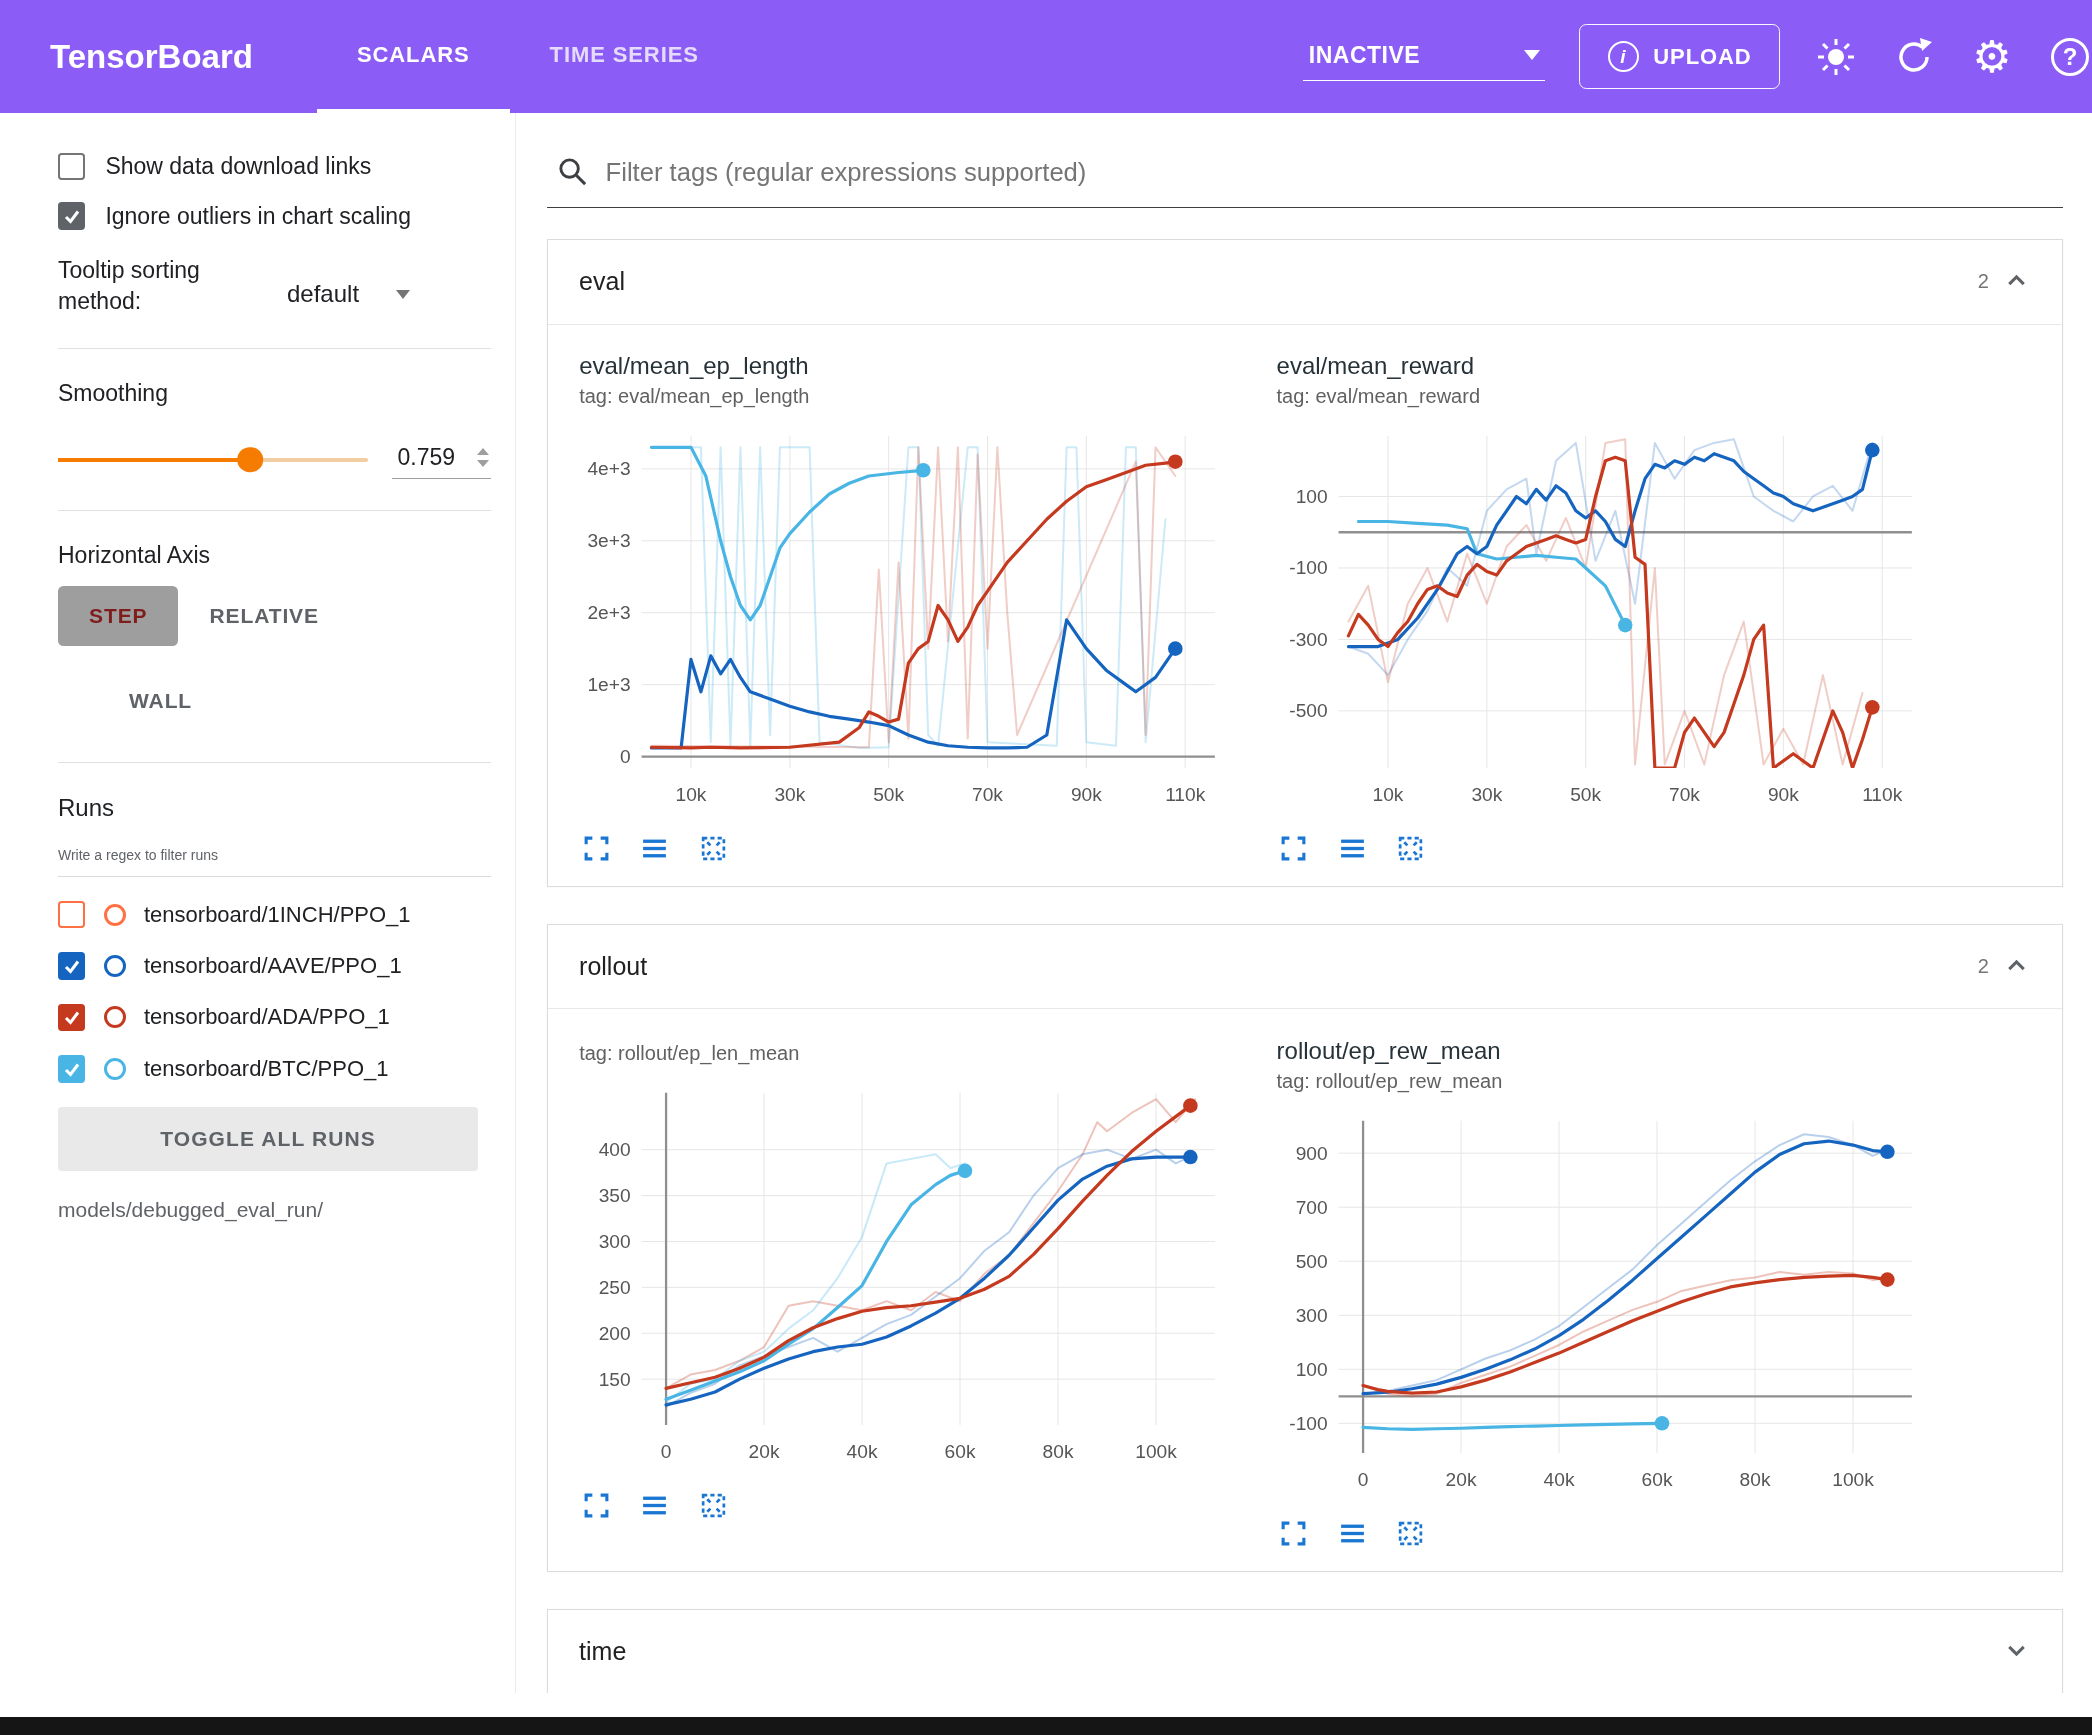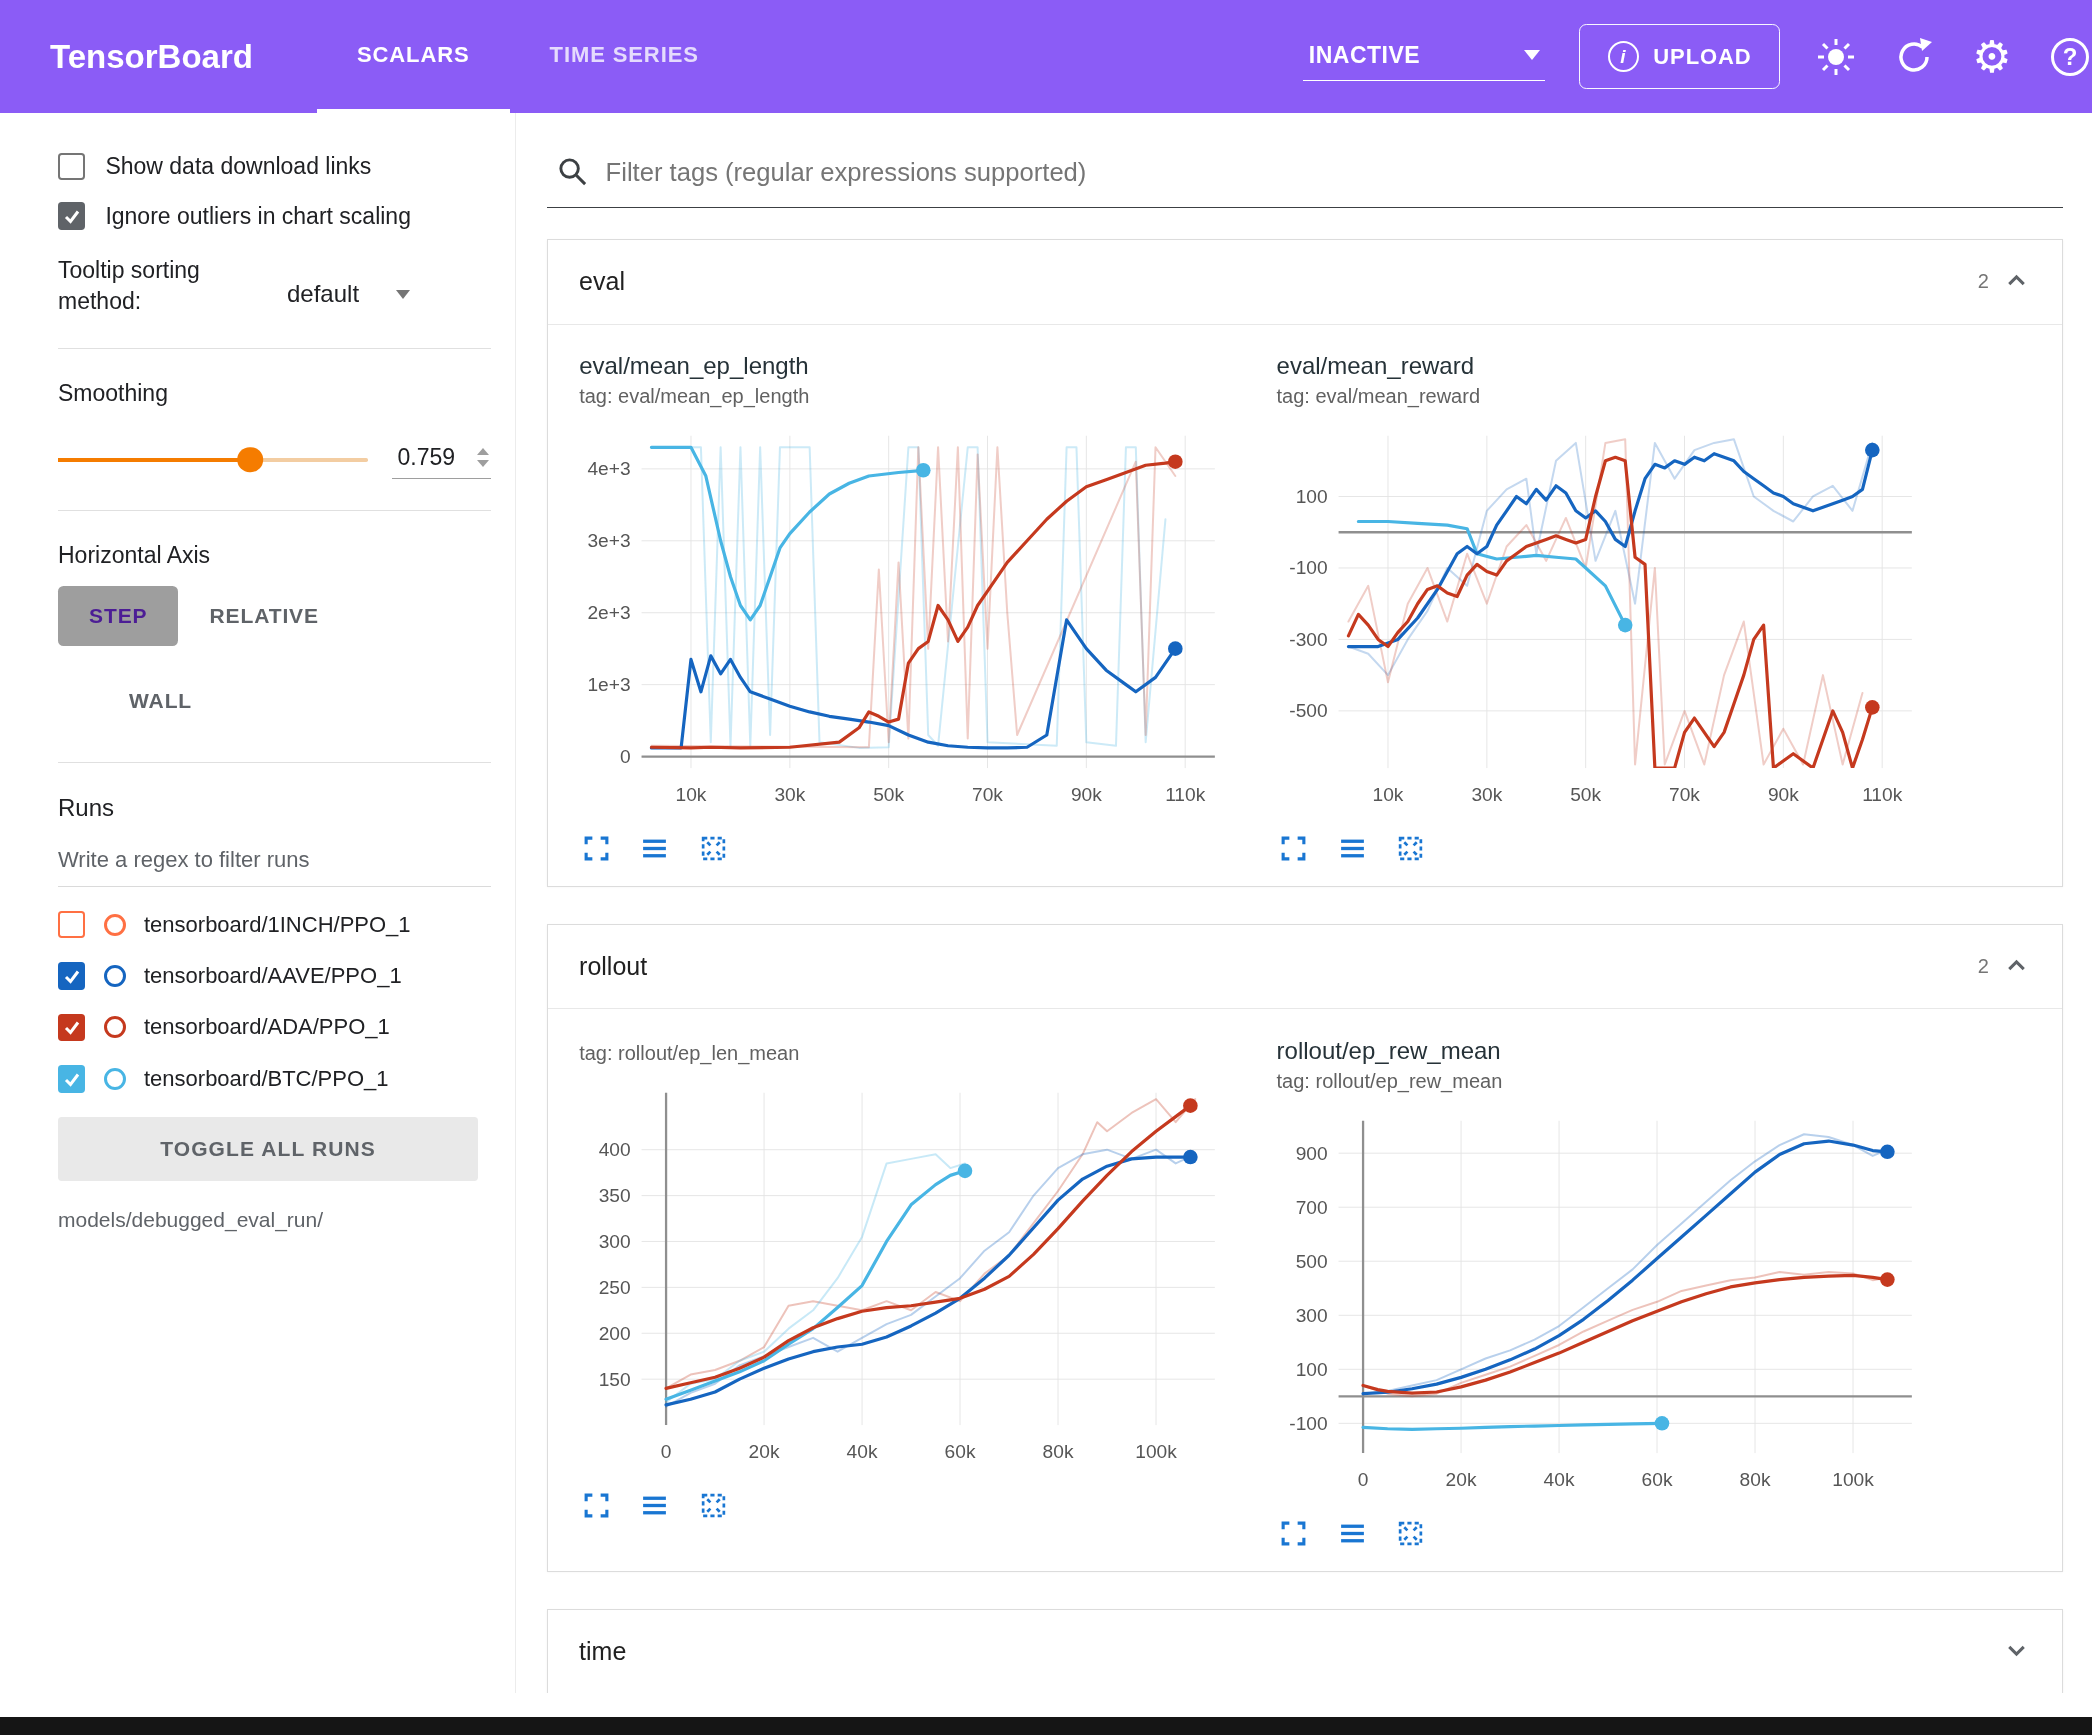--- a/index.html
+++ b/index.html
@@ -51,24 +51,24 @@
   .slider-thumb { position:absolute; left:62%; top:50%; width:25.6px; height:25.6px; background:#f57c00; border-radius:50%;
     transform:translate(-50%,-50%); }
   .num-box { width:99px; display:flex; align-items:center; justify-content:space-between; font-size:23px;
     border-bottom:1.8px solid #9e9e9e; padding:3.7px 1.8px 7.3px 5.5px; cursor:text; }
   .stepper { display:flex; flex-direction:column; gap:5.5px; }
   .tri-up { width:0;height:0;border-left:6.4px solid transparent;border-right:6.4px solid transparent;border-bottom:7.3px solid #9e9e9e; }
   .tri-down { width:0;height:0;border-left:6.4px solid transparent;border-right:6.4px solid transparent;border-top:7.3px solid #9e9e9e; }
   .axis-btns { display:flex; flex-wrap:wrap; align-items:center; margin-top:16.4px; row-gap:24px; }
   .axis-btn { border:none; background:transparent; color:#5f6368; font-size:21px; font-weight:bold; letter-spacing:0.9px;
     padding:18.3px 31px; border-radius:5.5px; cursor:pointer; font-family:"Liberation Sans","DejaVu Sans",sans-serif; }
-  .axis-btn.active { background:#9e9e9e; color:#4c1d95; }
+  .axis-btn.active { background:#9e9e9e; color:#7f1d1d; }
   .axis-btn.wall { margin-left:40px; }
   .runs-label { font-size:24px; margin:5.5px 0 20px 0; }
-  .runs-filter { width:100%; border:none; outline:none; border-bottom:0.9px solid #dadada; font-size:22px; padding:5.5px 0 12.8px 0;
+  .runs-filter { width:100%; border:none; outline:none; border-bottom:0.9px solid #dadada; font-size:14px; padding:5.5px 0 12.8px 0;
     color:#c2410c; font-family:"Liberation Sans","DejaVu Sans",sans-serif; }
   .runs-filter::placeholder { color:#5f6368; }
   .runs-list { margin-top:9.1px; }
   .run-row { display:flex; align-items:center; gap:18.3px; margin:24px 0; cursor:pointer; white-space:nowrap; }
   .run-cb { border-radius:3.7px; }
   .run-circle { width:22px; height:22px; min-width:22px; border:3.2px solid; border-radius:50%; background:#fff; }
   .run-label { font-size:22px; }
   .toggle-all { display:block; width:420px; margin-top:12.8px; background:#e9e9e9; border:none; border-radius:3.7px;
     padding:20px 0; font-size:21px; font-weight:bold; letter-spacing:1.1px; color:#5f6368; cursor:pointer;
     font-family:"Liberation Sans","DejaVu Sans",sans-serif; }

